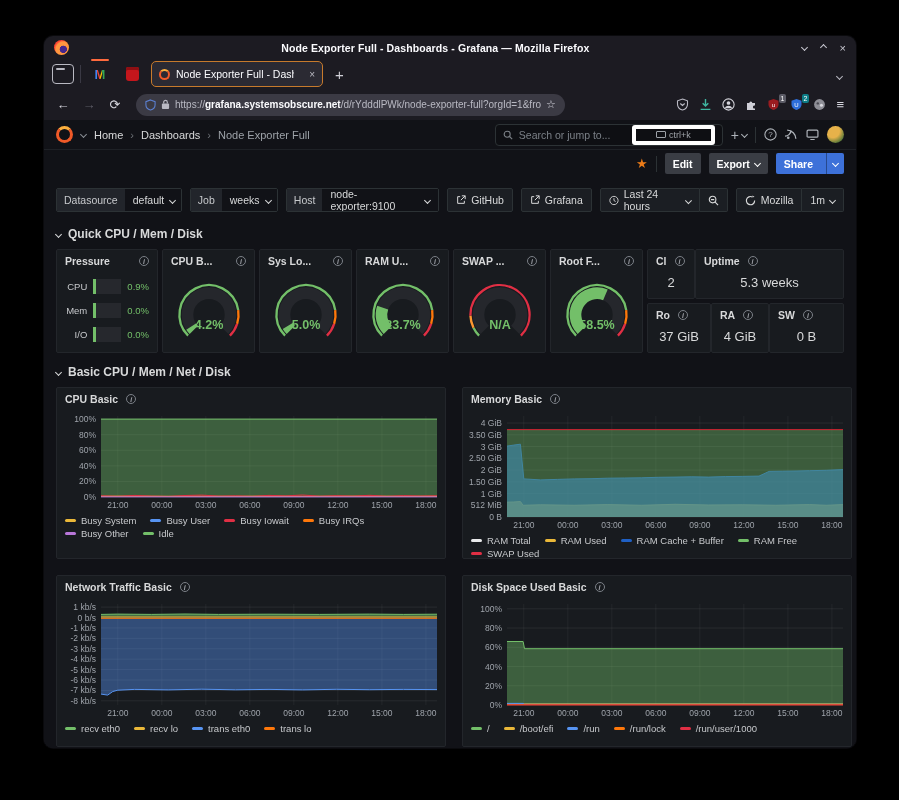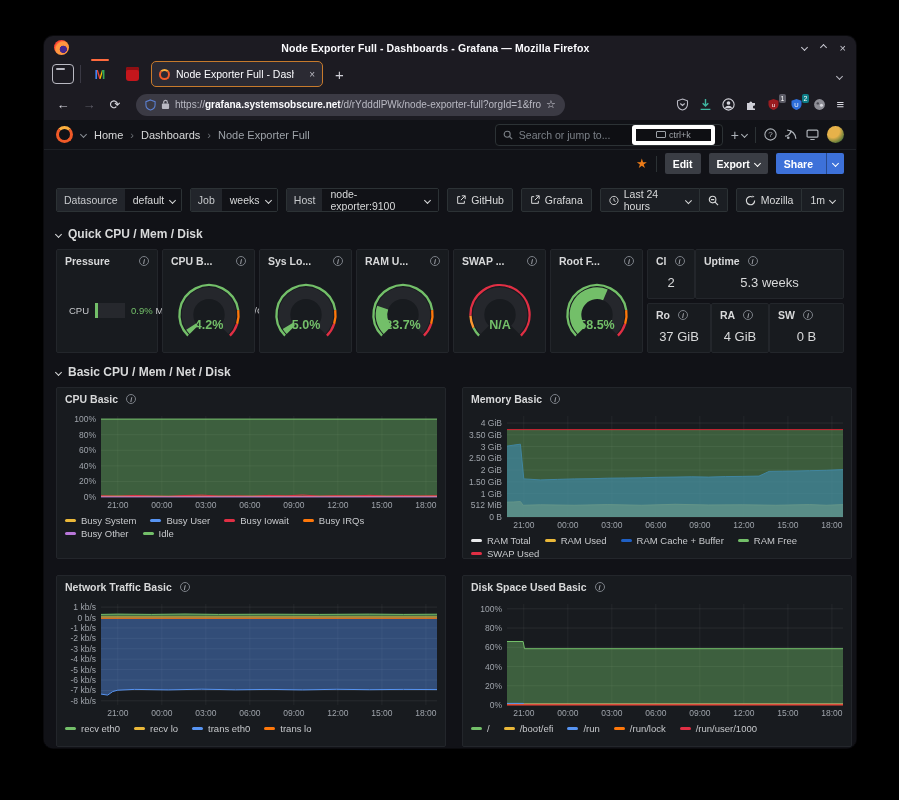--- a/index.html
+++ b/index.html
@@ -64,21 +64,21 @@
   .gbtn { height:24px; display:flex; align-items:center; gap:5px; padding:0 8px; background:#1b1e23; border:1px solid #2c3235; border-radius:2px; color:#d8d9da; font-size:10.5px; }
   .right-cluster { margin-left:auto; display:flex; gap:8px; align-items:center; }
   .split { display:flex; }
   .split .gbtn:first-child { border-radius:2px 0 0 2px; }
   .split .gbtn:last-child { border-left:none; border-radius:0 2px 2px 0; }
   .section { display:flex; align-items:center; gap:7px; height:22px; font-size:12px; font-weight:bold; color:#d8d9da; margin:2px 0 4px; }
   .panel { background:#181b1f; border:1px solid #23262b; border-radius:2px; display:flex; flex-direction:column; }
   .phead { height:22px; display:flex; align-items:center; gap:8px; padding:0 8px; font-size:10.5px; font-weight:bold; color:#d8d9da; flex:0 0 auto; white-space:nowrap; overflow:hidden; }
   .info { flex:0 0 auto; width:10px; height:10px; border:1px solid #7b8087; border-radius:50%; color:#9da0a6; font-size:7px; line-height:9px; text-align:center; font-style:italic; font-weight:bold; }
   .row1 { display:flex; gap:4px; height:104px; margin-bottom:8px; }
-  .pressure-rows { flex:1; display:flex; flex-direction:row; justify-content:space-around; padding:2px 8px 6px; }
+  .pressure-rows { flex:1; display:flex; flex-direction:column; justify-content:space-around; padding:2px 8px 6px; }
   .prow { display:flex; align-items:center; gap:6px; font-size:9.5px; }
   .plab { color:#c7c9cc; width:24px; text-align:right; }
   .pbar { width:30px; height:15px; background:#26282d; border-left:3px solid #73bf69; }
   .pval { color:#73bf69; }
   .gaugebox { flex:1; display:flex; align-items:center; justify-content:center; }
   .statgroup { display:flex; flex-direction:column; gap:4px; width:197px; }
   .statrow { display:flex; gap:0; flex:1; }
   .stat { flex-direction:column; }
   .statval { flex:1; display:flex; align-items:center; justify-content:center; font-size:13px; color:#d8d9da; padding-bottom:6px; }
   .chartgrid { display:grid; grid-template-columns:1fr 1fr; gap:16px; }

